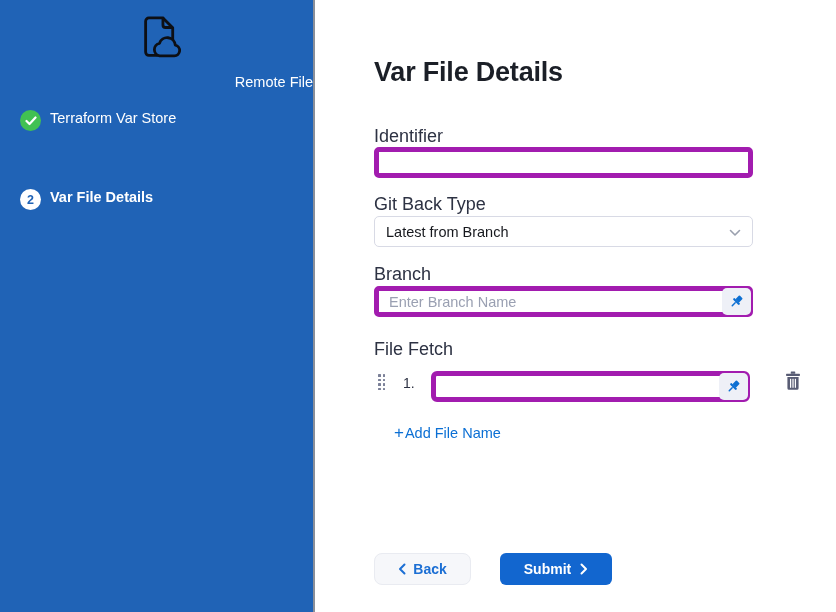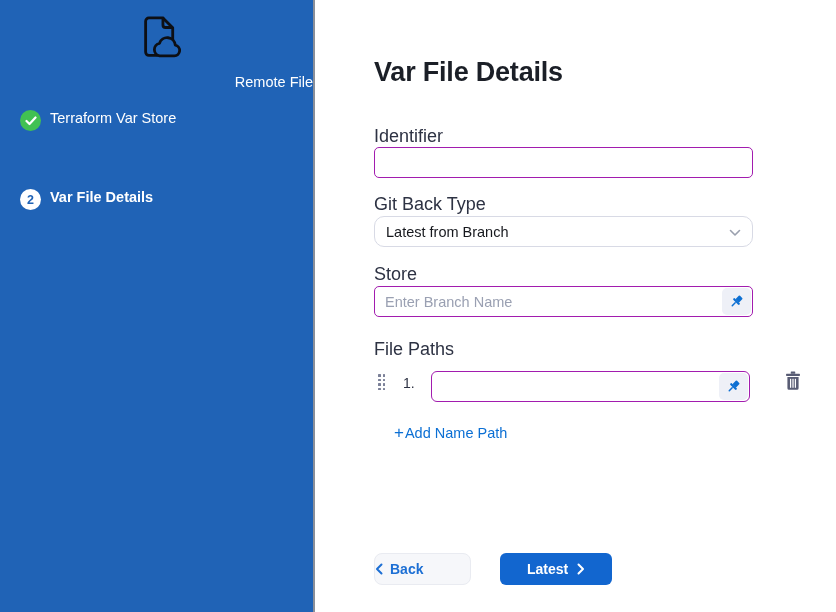--- a/index.html
+++ b/index.html
@@ -46,31 +46,31 @@
     font-size: 27px; font-weight: 600; color: #1b1f27; letter-spacing: -0.2px;
   }
   .field-label { position: absolute; font-size: 18px; color: #2d3243; }
   .lbl-identifier { left: 57px; top: 126px; }
   .lbl-gitfetch  { left: 57px; top: 194px; }
   .lbl-branch    { left: 57px; top: 264px; }
   .lbl-filepaths { left: 57px; top: 339px; }
 
   .text-input {
     position: absolute; left: 57px; width: 379px; height: 31px;
-    border: 1px solid #a21caf; border-radius: 5px; background: #fff;
+    border: 5px solid #a21caf; border-radius: 5px; background: #fff;
     font-family: "Liberation Sans", sans-serif; font-size: 14.5px; color: #1d2025;
     padding: 0 10px; outline: none;
   }
   .text-input::placeholder { color: #9aa0b2; }
   .inp-identifier { top: 147px; }
   .inp-branch { top: 286px; padding-right: 36px; }
 
   .select-box {
     position: absolute; left: 57px; top: 216px; width: 379px; height: 31px;
-    border: 1px solid #d8dae5; border-radius: 10px; background: #fff;
+    border: 1px solid #d8dae5; border-radius: 5px; background: #fff;
     display: flex; align-items: center; padding: 0 11px; cursor: pointer;
   }
   .select-value { font-size: 14.5px; color: #16181d; font-weight: 500; flex: 1; }
 
   .pin-seg {
     position: absolute; top: 2px; bottom: 2px; right: 2px; width: 29px;
     background: #eef0f7; border-radius: 5px;
     display: flex; align-items: center; justify-content: center; cursor: pointer;
   }
 
@@ -88,21 +88,21 @@
     position: absolute; left: 77px; top: 424px;
     font-size: 14.5px; color: #0b6fd4; font-weight: 500; cursor: pointer;
     display: flex; align-items: center;
   }
   .add-plus { font-size: 17px; font-weight: 400; margin-right: 1px; line-height: 1; }
 
   
   .back-btn {
     position: absolute; left: 57px; top: 553px; width: 97px; height: 32px;
     background: #f6f7fa; border: 1px solid #e9ebf1; border-radius: 8px;
-    display: flex; align-items: center; gap: 7px;
+    display: flex; align-items: center; justify-content: center; gap: 7px;
     font-family: "Liberation Sans", sans-serif;
     font-size: 14px; font-weight: 600; color: #1c6fd4; cursor: pointer;
   }
   .submit-btn {
     position: absolute; left: 183px; top: 553px; width: 112px; height: 32px;
     background: #1266cf; border: none; border-radius: 6px;
     display: flex; align-items: center; justify-content: center; gap: 9px;
     font-family: "Liberation Sans", sans-serif;
     font-size: 14px; font-weight: 600; color: #ffffff; cursor: pointer;
   }
@@ -149,35 +149,35 @@
   <label class="field-label lbl-gitfetch">Git Back Type</label>
   <div class="select-box">
     <span class="select-value">Latest from Branch</span>
     <span>
       <svg width="12" height="8" viewBox="0 0 12 8">
         <polyline points="1.5,1.5 6,6 10.5,1.5" fill="none" stroke="#9aa0ae" stroke-width="1.6" stroke-linecap="round" stroke-linejoin="round"></polyline>
       </svg>
     </span>
   </div>
 
-  <label class="field-label lbl-branch">Store</label>
+  <label class="field-label lbl-branch">Branch</label>
   <div style="position:absolute; left:57px; top:286px; width:379px; height:31px;">
     <input class="text-input inp-branch" style="left: 0px; top: 0px; width: 100%;" type="text" placeholder="Enter Branch Name">
     <span class="pin-seg">
       <svg width="15" height="15" viewBox="0 0 16 16">
         <g transform="rotate(45 8 8)" fill="#0d6fd2">
           <rect x="5.4" y="1" width="5.2" height="6" rx="1"></rect>
           <rect x="3.4" y="6.8" width="9.2" height="2.4" rx="1.2"></rect>
           <rect x="7.2" y="9.2" width="1.6" height="6" rx="0.8"></rect>
         </g>
       </svg>
     </span>
   </div>
 
-  <label class="field-label lbl-filepaths">File Paths</label>
+  <label class="field-label lbl-filepaths">File Fetch</label>
 
   <div class="drag-handle">
     <i></i>
       <i></i>
       <i></i>
       <i></i>
       <i></i>
       <i></i>
       <i></i>
       <i></i>
@@ -201,30 +201,30 @@
       <rect x="1.8" y="2.4" width="12.4" height="2" rx="0.5" fill="#585c74"></rect>
       <path d="M3 5.4 h10 v10 a1.4 1.4 0 0 1 -1.4 1.4 H4.4 A1.4 1.4 0 0 1 3 15.4 z" fill="#585c74"></path>
       <rect x="5.3" y="7" width="1.1" height="8" fill="#ffffff"></rect>
       <rect x="7.45" y="7" width="1.1" height="8" fill="#ffffff"></rect>
       <rect x="9.6" y="7" width="1.1" height="8" fill="#ffffff"></rect>
     </svg>
   </button>
 
   <div class="add-link">
     <span class="add-plus">+</span>
-    <span>Add Name Path</span>
+    <span>Add File Name</span>
   </div>
 
   <button class="back-btn">
     <svg width="8" height="12" viewBox="0 0 8 12">
       <polyline points="6.5,1.5 2,6 6.5,10.5" fill="none" stroke="#1c6fd4" stroke-width="2" stroke-linecap="round" stroke-linejoin="round"></polyline>
     </svg>
     <span>Back</span>
   </button>
 
   <button class="submit-btn">
-    <span>Latest</span>
+    <span>Submit</span>
     <svg width="8" height="12" viewBox="0 0 8 12">
       <polyline points="1.5,1.5 6,6 1.5,10.5" fill="none" stroke="#ffffff" stroke-width="2" stroke-linecap="round" stroke-linejoin="round"></polyline>
     </svg>
   </button>
 
 </div>
 
 </body></html>

